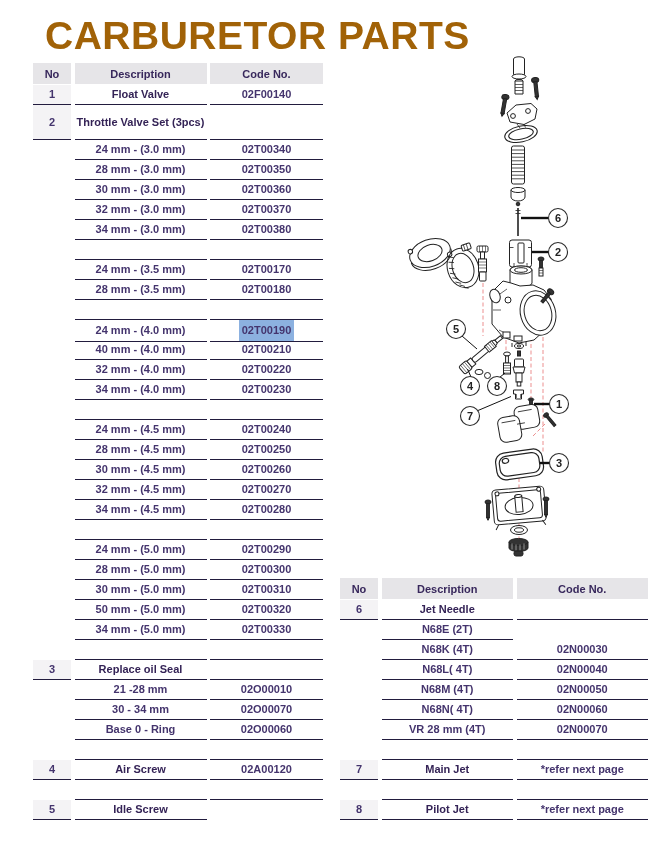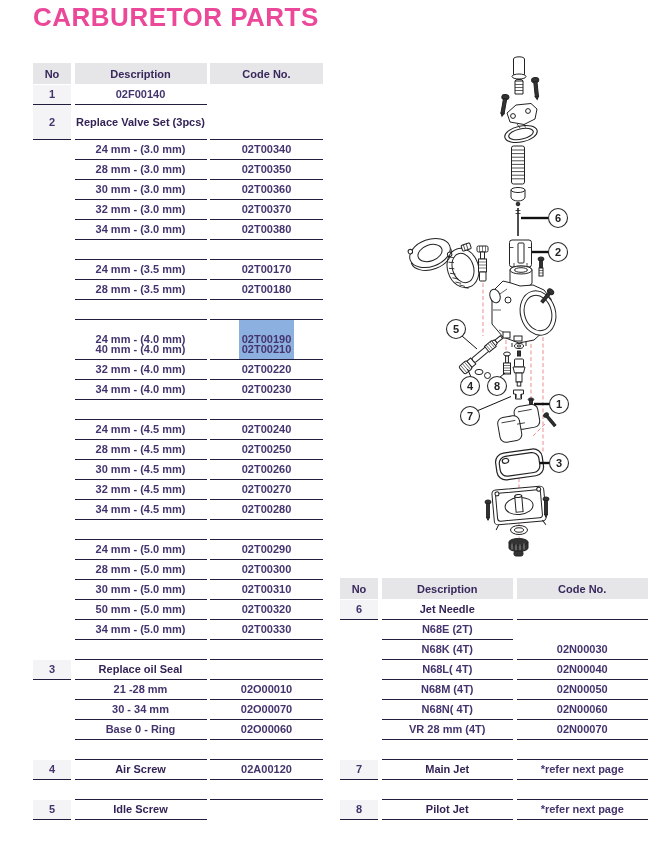--- a/index.html
+++ b/index.html
@@ -1,23 +1,23 @@
 <!DOCTYPE html>
 <html><head>
 <meta charset="utf-8">
 <style>
   html,body{margin:0;padding:0;}
   body{
     width:654px;height:857px;position:relative;background:#ffffff;
     font-family:"Liberation Sans", sans-serif;overflow:hidden;
   }
   .page-title{
-    position:absolute;left:33px;top:2px;margin:0;
-    font-size:26px;font-weight:900;letter-spacing:.5px;
-    color:#ec4899;white-space:nowrap;
+    position:absolute;left:33px;top:2px;margin:12px;
+    font-size:39px;font-weight:900;letter-spacing:.5px;
+    color:#a16207;white-space:nowrap;
   }
   
   .tbl{position:absolute;}
   .tbl.left{left:33px;top:63px;width:290px;}
   .tbl.right{left:340px;top:578px;width:308px;}
   .thead,.row{display:grid;column-gap:3.5px;}
   .tbl.left  .thead,.tbl.left  .row{grid-template-columns:38px 132px 113px;}
   .tbl.right .thead,.tbl.right .row{grid-template-columns:38px 131.5px 131.5px;}
   .thead{height:21px;margin-bottom:1px;}
   .hcell{
@@ -28,21 +28,21 @@
   .row.tall{height:35px;}
   .cell{
     display:flex;align-items:center;justify-content:center;text-align:center;
     font-size:11px;font-weight:bold;color:#44346d;line-height:1.15;
     box-sizing:border-box;
   }
   .cell.desc,.cell.code{border-bottom:1.5px solid #221c3e;}
   .cell.no{border-bottom:none;}
   .row.g .cell.no{background:#f4f3f5;border-bottom:1.5px solid #221c3e;}
   .row.g .cell.desc{color:#342356;}
-  .row.hl .codeval{background:#8cb1e0;padding:13px 3px;}
+  .row.hl .codeval{background:#8cb1e0;padding:4px 3px;}
   
   .diagram{position:absolute;left:398px;top:48px;width:260px;height:540px;}
   .diagram text{font-family:"Liberation Sans", sans-serif;}
 </style>
 </head>
 <body>
 
 <h1 class="page-title">CARBURETOR PARTS</h1>
 
 <section class="tbl left">
@@ -50,30 +50,33 @@
     <div class="hcell">No</div>
     <div class="hcell">Description</div>
     <div class="hcell">Code No.</div>
   </div>
   <div class="tbody">
 
   <div class="row g">
         <div class="cell no">
           <span>1</span>
         </div>
+        <div class="cell desc">
+          <span>Float  Valve</span>
+        </div>
         <div class="cell code">
           <span class="codeval">02F00140</span>
         </div>
       </div>
       <div class="row g tall">
         <div class="cell no">
           <span>2</span>
         </div>
         <div class="cell desc">
-          <span>Replace Valve Set (3pcs)</span>
+          <span>Throttle Valve Set (3pcs)</span>
         </div>
         <div class="cell code">
           <span class="codeval"></span>
         </div>
       </div>
       <div class="row">
         <div class="cell no">
           <span></span>
         </div>
         <div class="cell desc">

